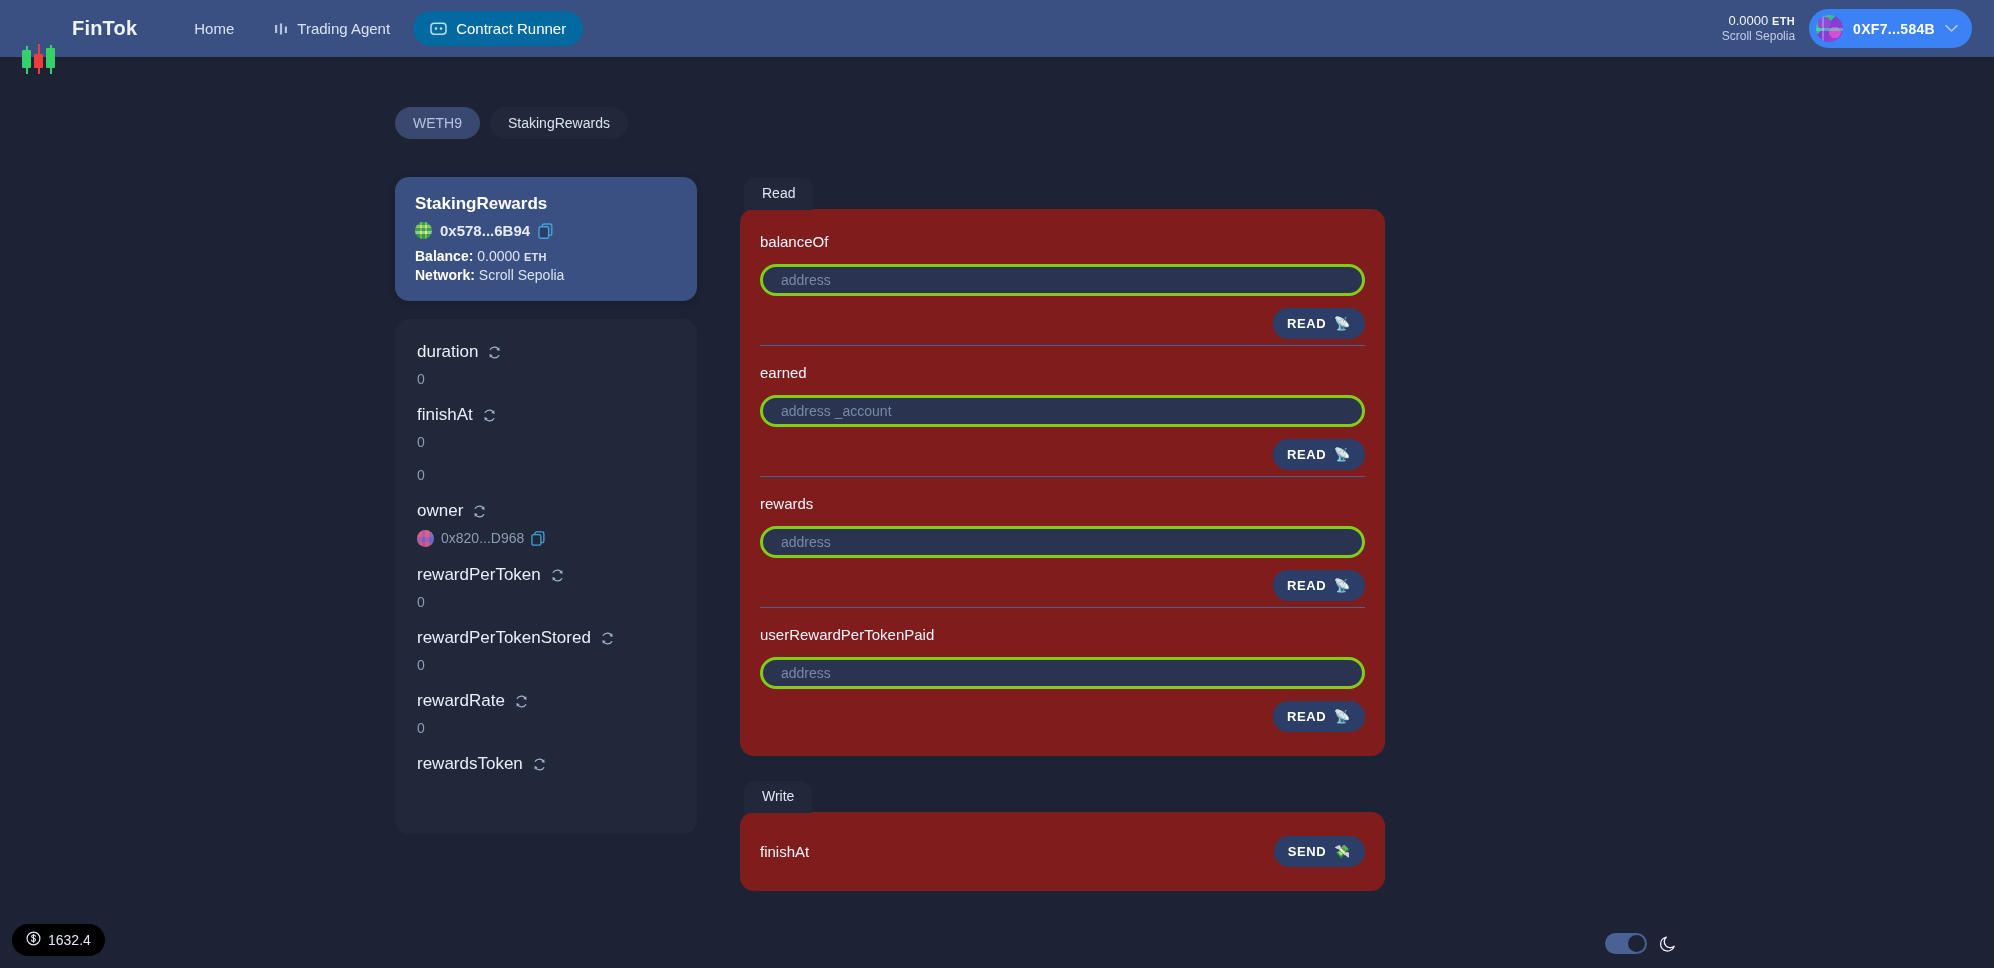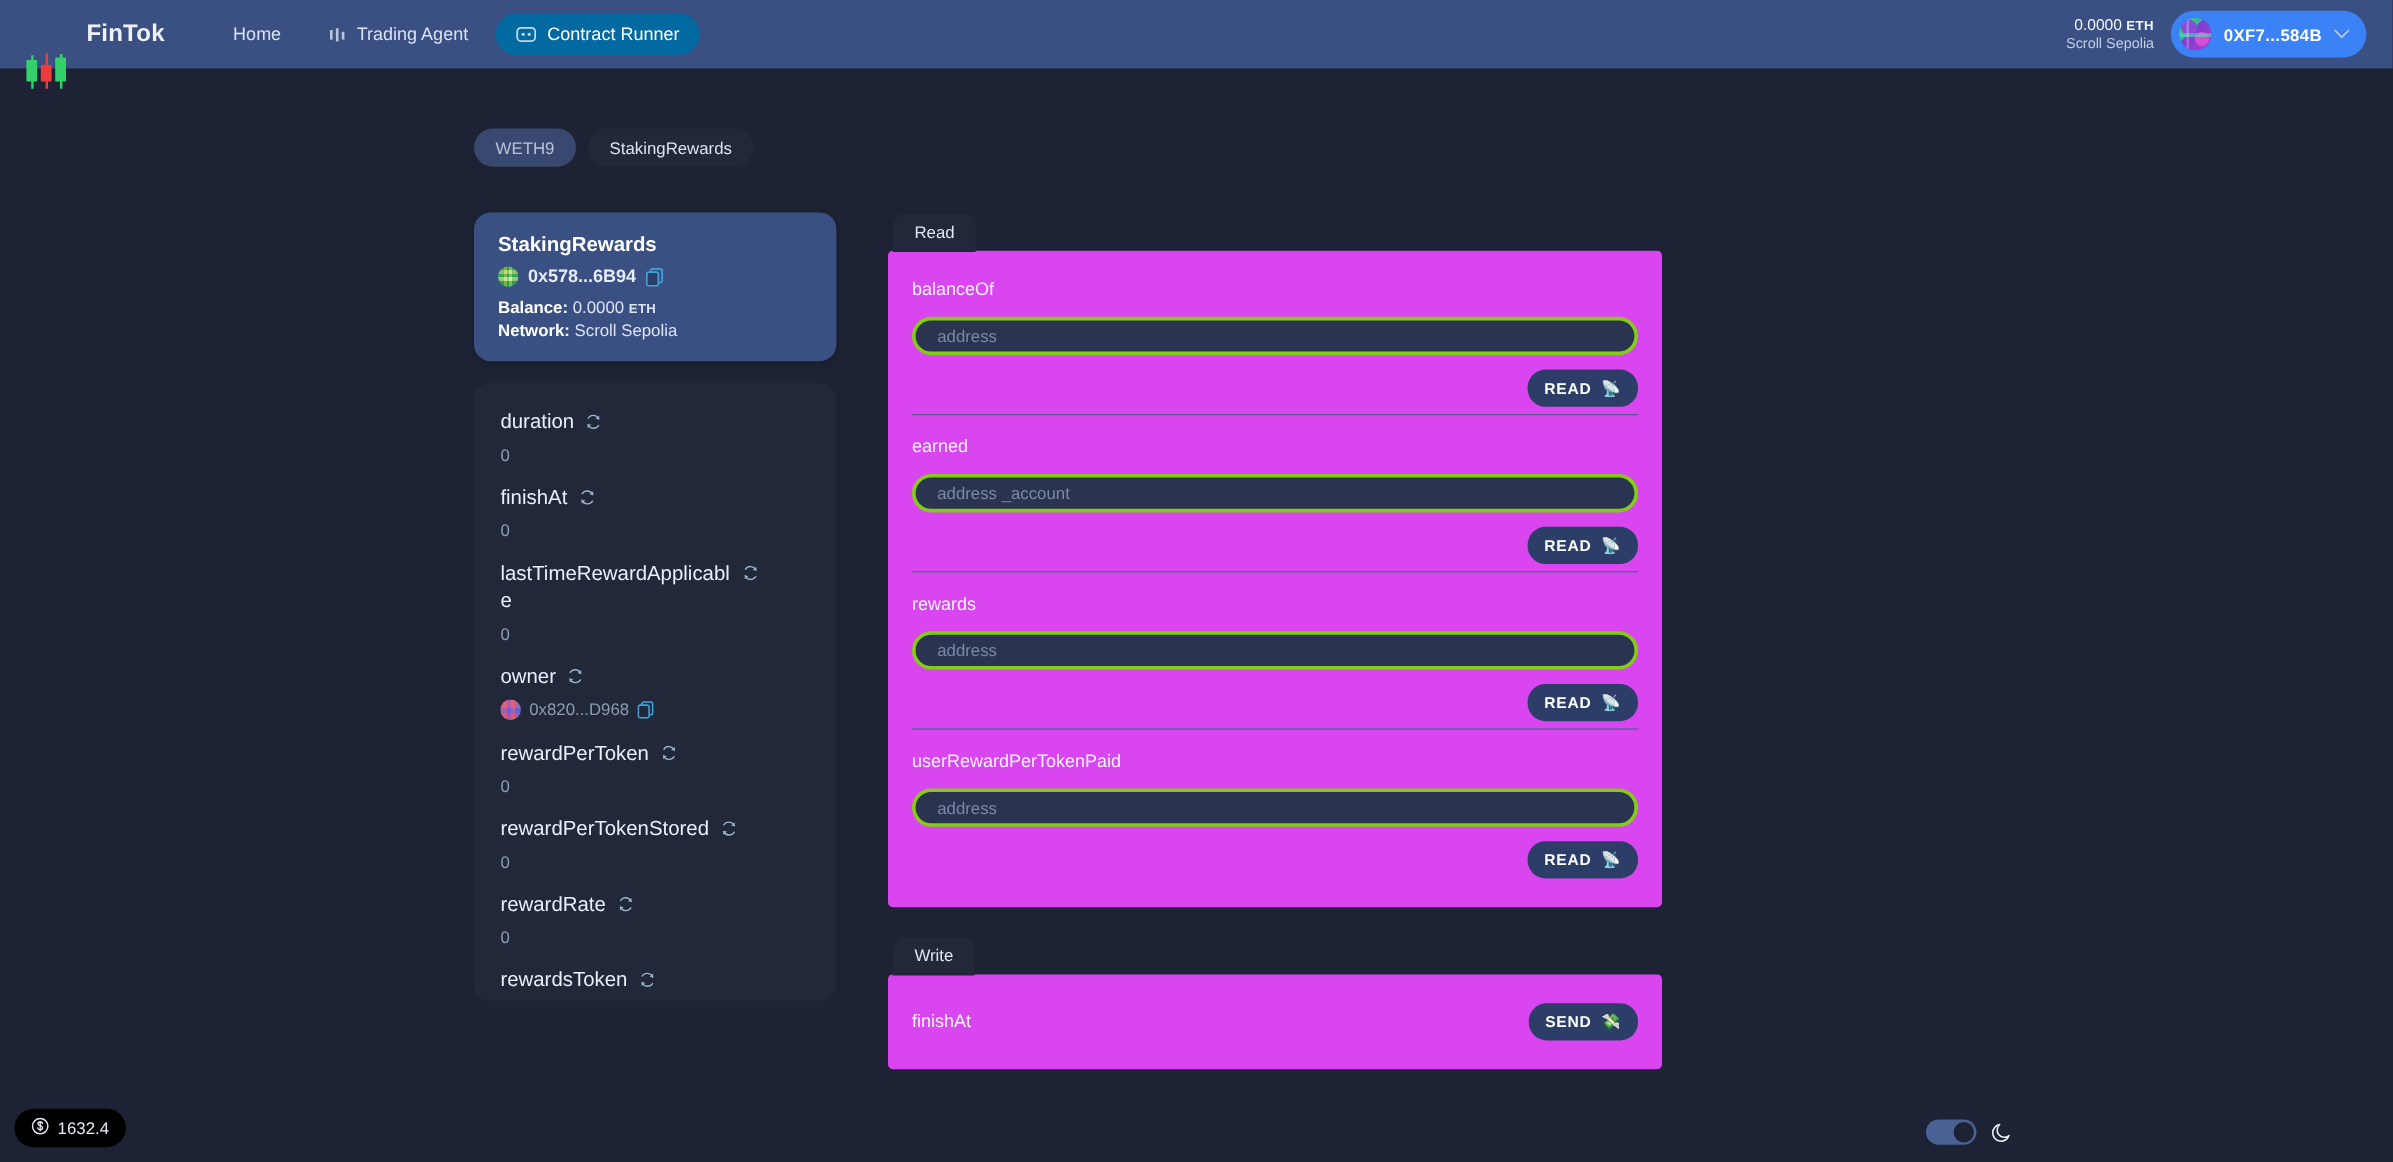--- a/index.html
+++ b/index.html
@@ -141,21 +141,21 @@
 
   .section { position: relative; margin-bottom: 10px; }
   .sec-tab {
     display:inline-block; background:#212839;
     color:#dfe6f4; font-size:14px;
     padding: 7px 18px 9px 18px;
     border-radius: 11px 11px 0 0;
     position: relative; left: 4px; bottom: -1px;
   }
   .sec-body {
-    background:#d946ef; border-radius: 4px;
+    background:#7f1d1d; border-radius: 14px;
     padding: 6px 20px 18px 20px;
   }
   .fn-block { padding: 18px 0 6px 0; border-bottom: 1px solid #4b628f; }
   .fn-block:last-child { border-bottom: none; }
   .fn-label { color:#f0f4fc; font-size:15px; margin-bottom: 14px; }
   .txt-input {
     width: 100%; height: 32px;
     background:#2a3450; border: 3px solid #84cc16;
     border-radius: 17px; padding: 0 18px;
     color:#e6ecf8; font-size:14px;
@@ -320,29 +320,20 @@
             <span class="refresh-ico"><svg width="13" height="13" viewBox="0 0 13 13">
   <path d="M11 4.2 A5 5 0 0 0 2.2 3.4" fill="none" stroke="#9fb0cd" stroke-width="1.15" stroke-linecap="round"></path>
   <path d="M2 8.8 A5 5 0 0 0 10.8 9.6" fill="none" stroke="#9fb0cd" stroke-width="1.15" stroke-linecap="round"></path>
   <path d="M11.4 1.3 L11.2 4.5 L8.2 4.0 Z" fill="#9fb0cd"></path>
   <path d="M1.6 11.7 L1.8 8.5 L4.8 9.0 Z" fill="#9fb0cd"></path>
 </svg></span>
           </div>
           <div class="fn-val">0</div>
         </div>
         <div class="fn-item">
-          <div class="fn-head">
-            <span class="fn-name">lastTimeRewardApplicable</span>
-            <span class="refresh-ico"><svg width="13" height="13" viewBox="0 0 13 13">
-  <path d="M11 4.2 A5 5 0 0 0 2.2 3.4" fill="none" stroke="#9fb0cd" stroke-width="1.15" stroke-linecap="round"></path>
-  <path d="M2 8.8 A5 5 0 0 0 10.8 9.6" fill="none" stroke="#9fb0cd" stroke-width="1.15" stroke-linecap="round"></path>
-  <path d="M11.4 1.3 L11.2 4.5 L8.2 4.0 Z" fill="#9fb0cd"></path>
-  <path d="M1.6 11.7 L1.8 8.5 L4.8 9.0 Z" fill="#9fb0cd"></path>
-</svg></span>
-          </div>
           <div class="fn-val">0</div>
         </div>
         <div class="fn-item">
           <div class="fn-head">
             <span class="fn-name">owner</span>
             <span class="refresh-ico"><svg width="13" height="13" viewBox="0 0 13 13">
   <path d="M11 4.2 A5 5 0 0 0 2.2 3.4" fill="none" stroke="#9fb0cd" stroke-width="1.15" stroke-linecap="round"></path>
   <path d="M2 8.8 A5 5 0 0 0 10.8 9.6" fill="none" stroke="#9fb0cd" stroke-width="1.15" stroke-linecap="round"></path>
   <path d="M11.4 1.3 L11.2 4.5 L8.2 4.0 Z" fill="#9fb0cd"></path>
   <path d="M1.6 11.7 L1.8 8.5 L4.8 9.0 Z" fill="#9fb0cd"></path>

